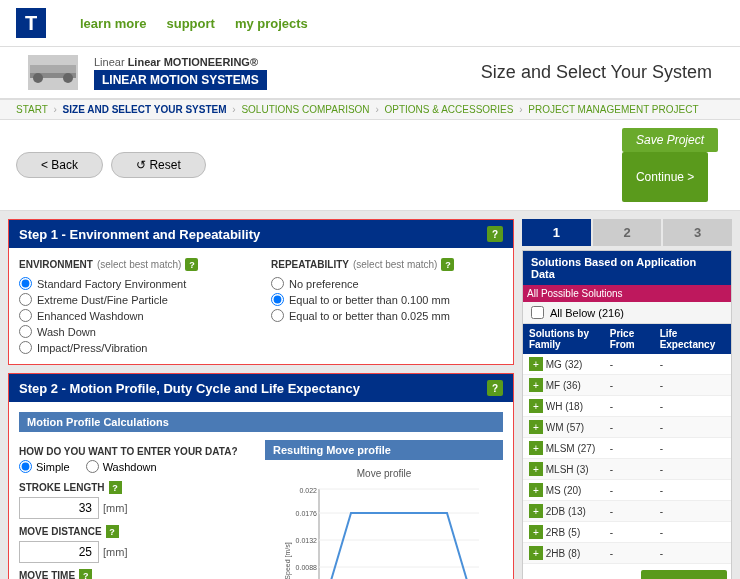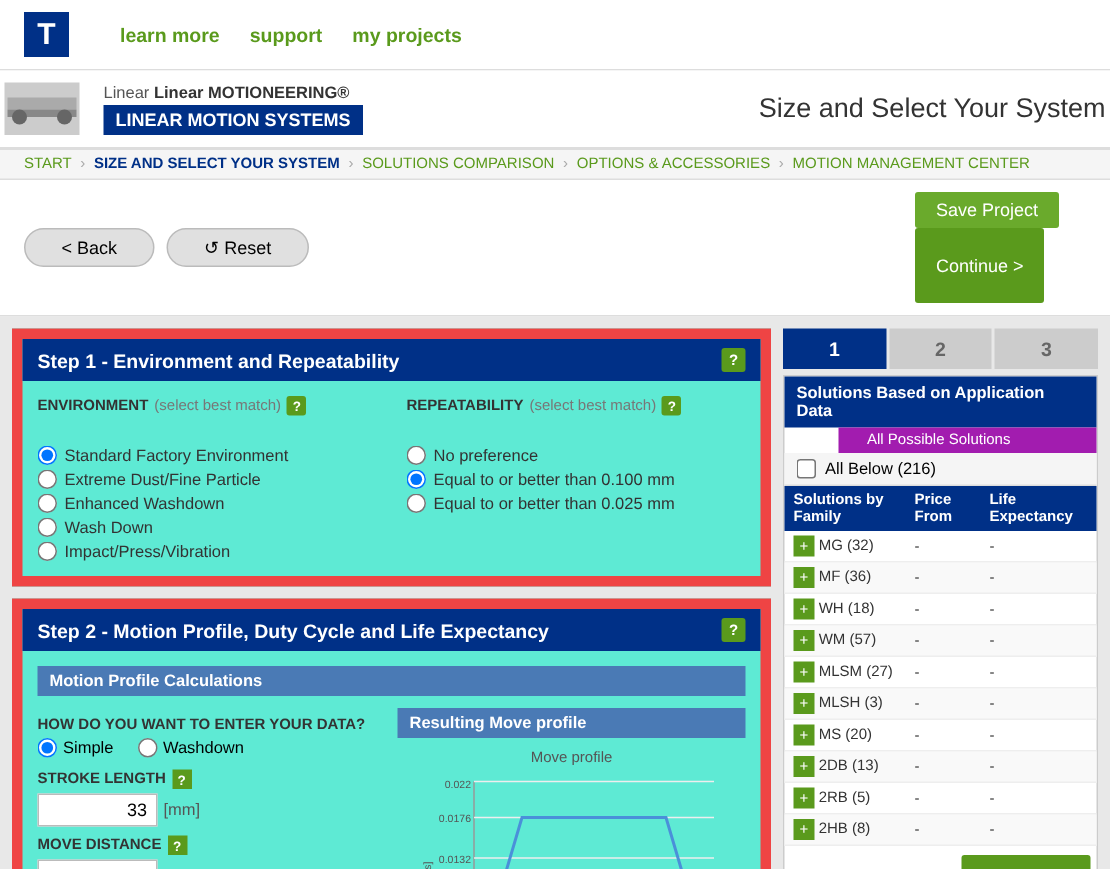--- a/index.html
+++ b/index.html
@@ -4,21 +4,21 @@
   <style>
     * { box-sizing: border-box; margin: 0; padding: 0; }
     body { font-family: Arial, sans-serif; font-size: 12px; background: #f0f0f0; width: 740px; }
 
     
     .header { background: white; padding: 8px 16px; display: flex; align-items: center; gap: 24px; border-bottom: 1px solid #ddd; }
     .nav-links { display: flex; gap: 20px; margin-left: 10px; text-align: right; }
     .nav-links a { color: #5a9a1c; font-size: 13px; text-decoration: none; font-weight: bold; }
 
     
-    .product-header { background: white; padding: 8px 3px; display: flex; align-items: center; gap: 16px; border-bottom: 2px solid #ddd; }
+    .product-header { background: white; padding: 8px 28px; display: flex; align-items: center; gap: 16px; border-bottom: 2px solid #ddd; }
     .product-icon { width: 50px; height: 35px; background: #ccc; display: flex; align-items: center; justify-content: center; font-size: 8px; color: #666; }
     .product-title-area { }
     .product-title-top { font-size: 11px; color: #555; }
     .product-title-top span { font-weight: bold; color: #333; }
     .product-title-badge { background: #003087; color: white; padding: 3px 8px; font-size: 12px; font-weight: bold; display: inline-block; margin-top: 2px; }
     .page-title { margin-left: auto; font-size: 18px; color: #333; font-weight: normal; }
 
     
     .breadcrumb { background: #f5f5f5; padding: 4px 16px; font-size: 10px; color: #777; border-bottom: 1px solid #ddd; }
     .breadcrumb a { color: #5a9a1c; text-decoration: none; }
@@ -30,29 +30,29 @@
     .btn-gray { background: #e0e0e0; border: 1px solid #bbb; padding: 5px 24px; font-size: 12px; cursor: pointer; display: flex; align-items: center; gap: 4px; border-radius: 13px; }
     .btn-green { background: #5a9a1c; border: none; padding: 18px 14px; font-size: 12px; cursor: pointer; color: white; display: flex; align-items: center; gap: 4px; border-radius: 2px; }
     .btn-green-outline { background: #6aaa2c; border: none; padding: 5px 14px; font-size: 12px; cursor: pointer; color: white; border-radius: 2px; }
 
     
     .main-layout { display: flex; gap: 0; padding: 8px; background: #e8e8e8; }
     .left-panel { flex: 1; display: flex; flex-direction: column; gap: 8px; }
     .right-panel { width: 210px; margin-left: 8px; }
 
     
-    .step-section { background: #5eead4; border: 7px solid #ef4444; }
+    .step-section { background: #ffffff; border: 1px solid #ef4444; }
     .step-header { background: #003087; color: white; padding: 6px 10px; display: flex; justify-content: space-between; align-items: center; font-size: 13px; font-weight: bold; }
     .step-help { background: #5a9a1c; color: white; width: 16px; height: 16px; display: flex; align-items: center; justify-content: center; font-size: 10px; font-weight: bold; border-radius: 2px; cursor: pointer; }
     .step-content { padding: 10px; }
 
     
     .env-row { display: flex; gap: 20px; }
     .env-col { flex: 1; }
-    .env-label { font-size: 10px; font-weight: bold; color: #333; margin-bottom: 20px; display: flex; align-items: center; gap: 4px; }
+    .env-label { font-size: 10px; font-weight: bold; color: #333; margin-bottom: 6px; display: flex; align-items: center; gap: 4px; }
     .env-label .help-icon { background: #5a9a1c; color: white; width: 13px; height: 13px; display: inline-flex; align-items: center; justify-content: center; font-size: 9px; border-radius: 2px; cursor: pointer; }
     .radio-group { display: flex; flex-direction: column; gap: 3px; }
     .radio-item { display: flex; align-items: center; gap: 5px; font-size: 11px; color: #333; }
     .radio-item input[type="radio"] { margin: 0; }
 
     
     .sub-header { background: #4a7ab5; color: white; padding: 4px 8px; font-size: 11px; font-weight: bold; margin-bottom: 8px; }
     .step2-content { display: flex; gap: 8px; }
     .step2-left { flex: 1; }
     .step2-right { flex: 1; }
@@ -63,21 +63,21 @@
     .data-mode { display: flex; gap: 16px; margin-bottom: 8px; }
     .data-mode label { font-size: 11px; display: flex; align-items: center; gap: 4px; }
 
     
     .chart-title { font-size: 10px; color: #555; text-align: center; margin-bottom: 2px; }
 
     
     .step-indicator { display: flex; margin-bottom: 4px; }
 
     .solutions-header { background: #003087; color: white; padding: 5px 8px; font-size: 11px; font-weight: bold; text-align: left; }
-    .solutions-sub { background: #a21caf; color: white; padding: 3px 19px; font-size: 10px; margin-left: 36px; }
+    .solutions-sub { background: #be185d; color: white; padding: 3px 4px; font-size: 10px; }
     .solutions-filter { padding: 4px 8px; display: flex; align-items: center; gap: 6px; background: #f5f5f5; border-bottom: 1px solid #ddd; font-size: 11px; }
     .solutions-table { width: 100%; font-size: 10px; border-collapse: collapse; }
     .solutions-table th { background: #003087; color: white; padding: 4px 6px; text-align: left; font-size: 10px; }
     .solutions-table td { padding: 3px 6px; border-bottom: 1px solid #eee; color: #333; }
     .solutions-table tr:nth-child(even) td { background: #f9f9f9; }
     .expand-btn { background: #5a9a1c; color: white; border: none; width: 14px; height: 14px; font-size: 10px; cursor: pointer; display: inline-flex; align-items: center; justify-content: center; }
     .right-bottom { display: flex; justify-content: flex-end; padding: 6px 4px; }
 
     
     .thomson-logo { display: flex; align-items: flex-start; gap: 4px; }
@@ -122,30 +122,30 @@
 
 <div class="breadcrumb">
   <a href="#">START</a>
   <span class="divider">›</span>
   <span class="current">SIZE AND SELECT YOUR SYSTEM</span>
   <span class="divider">›</span>
   <a href="#">SOLUTIONS COMPARISON</a>
   <span class="divider">›</span>
   <a href="#">OPTIONS &amp; ACCESSORIES</a>
   <span class="divider">›</span>
-  <a href="#">MOTION MANAGEMENT CENTER</a>
+  <a href="#">PROJECT MANAGEMENT PROJECT</a>
 </div>
 
 <div class="toolbar">
   <div class="toolbar-left">
     <button class="btn-gray">&lt; Back</button>
     <button class="btn-gray">↺  Reset</button>
   </div>
   <div class="toolbar-right">
-    <button class="btn-green-outline" style="margin-right:18px;">Save Project</button>
+    <button class="btn-green-outline" style="margin-right:6px;font-style:italic;">Save Project</button>
     <button class="btn-green">Continue &gt;</button>
   </div>
 </div>
 
 <div class="main-layout">
 
   <div class="left-panel">
 
     <div class="step-section">
       <div class="step-header">

